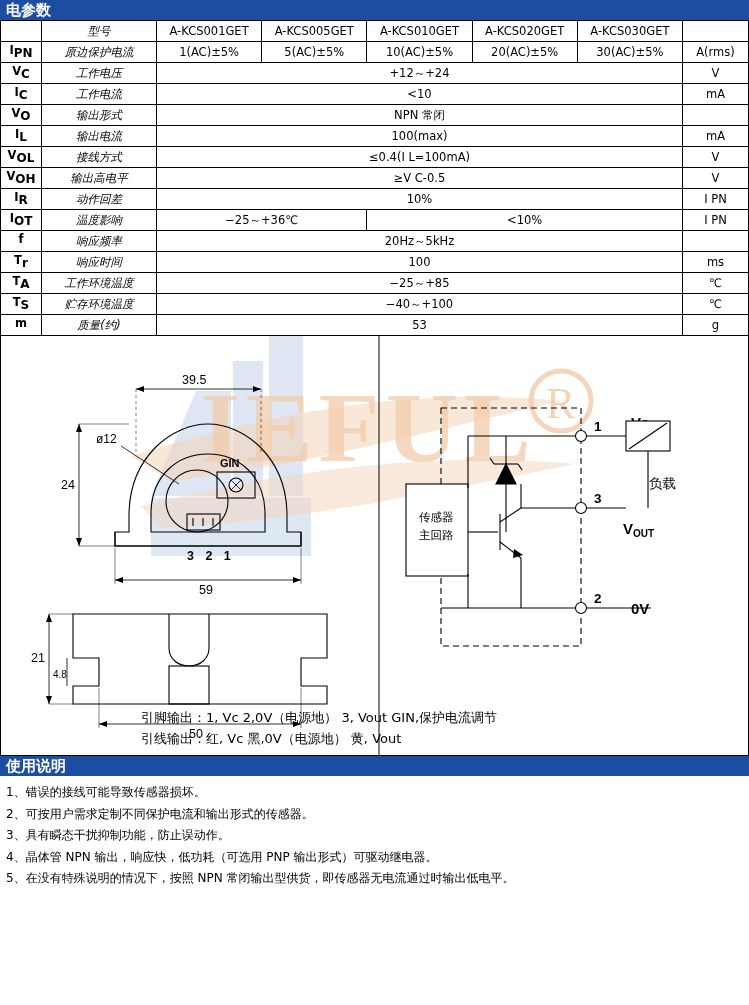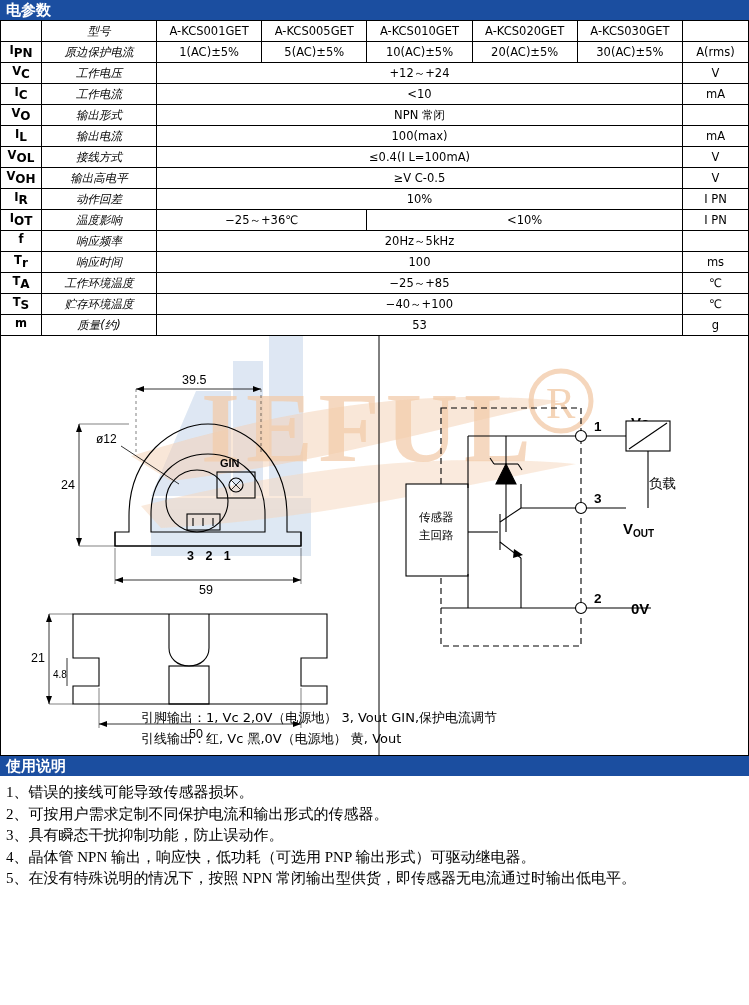--- a/index.html
+++ b/index.html
@@ -80,23 +80,22 @@
     position: absolute;
     left: 140px;
     bottom: 6px;
     font-size: 13px;
     line-height: 21px;
   }
 
   
   .notes {
     padding: 6px 6px 0 6px;
-    font-size: 15px;
+    font-size: 12px;
     line-height: 21.5px;
-    font-family: Liberation Serif, serif;
   }
   .notes div { white-space: nowrap; }
 </style>
 </head>
 <body>
 
 <div class="page">
 
   <div class="section-bar">电参数</div>
 

